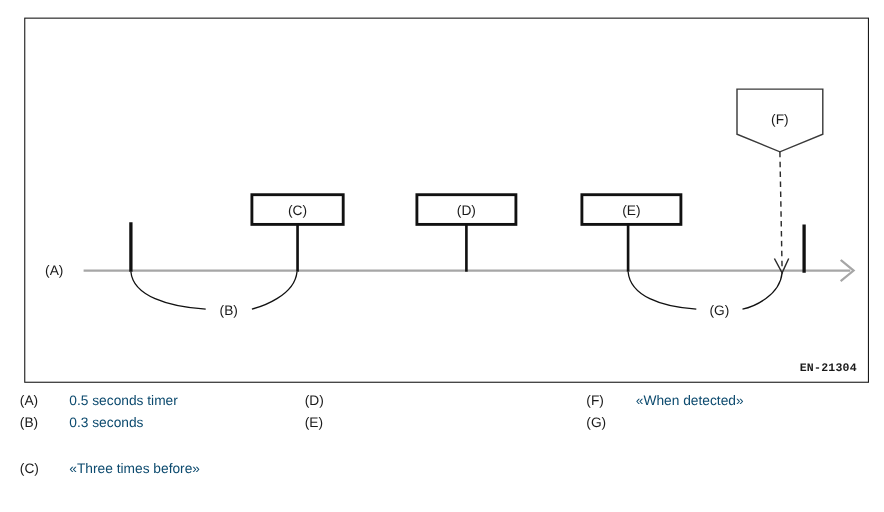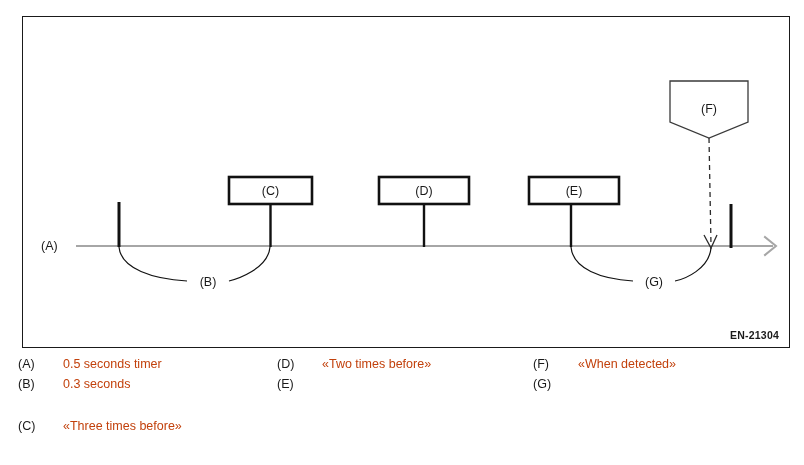--- a/index.html
+++ b/index.html
@@ -39,21 +39,21 @@
 
   
   #ref-code {
     position: absolute;
     right: 10px;
     bottom: 6px;
     font-size: 10.5px;
     font-weight: bold;
     letter-spacing: 0.2px;
     color: #1a1a1a;
-    font-family: Liberation Sans, sans-serif;
+    font-family: Liberation Mono, monospace;
   }
 
   
   #legend {
     position: absolute;
     left: 0;
     top: 356px;
     width: 804px;
     height: 109px;
   }
@@ -73,21 +73,21 @@
   .legend-key {
     width: 45px;
     flex: 0 0 45px;
     font-size: 12.5px;
     line-height: 17px;
     color: #1a1a1a;
   }
   .legend-text {
     font-size: 12.5px;
     line-height: 17px;
-    color: #c2410c;
+    color: #0c4a6e;
   }
   .legend-spacer {
     height: 22px;
   }
 
   
   .axis-line {
     stroke: #a6a6a6;
     stroke-width: 2;
     fill: none;
@@ -217,21 +217,20 @@
     <div class="legend-spacer"></div>
     <div class="legend-row">
       <div class="legend-key">(C)</div>
       <div class="legend-text">«Three times before»</div>
     </div>
   </div>
 
   <div class="legend-col" id="legend-col-2">
     <div class="legend-row">
       <div class="legend-key">(D)</div>
-      <div class="legend-text">«Two times before»</div>
     </div>
     <div class="legend-row">
       <div class="legend-key">(E)</div>
     </div>
   </div>
 
   <div class="legend-col" id="legend-col-3">
     <div class="legend-row">
       <div class="legend-key">(F)</div>
       <div class="legend-text">«When detected»</div>

